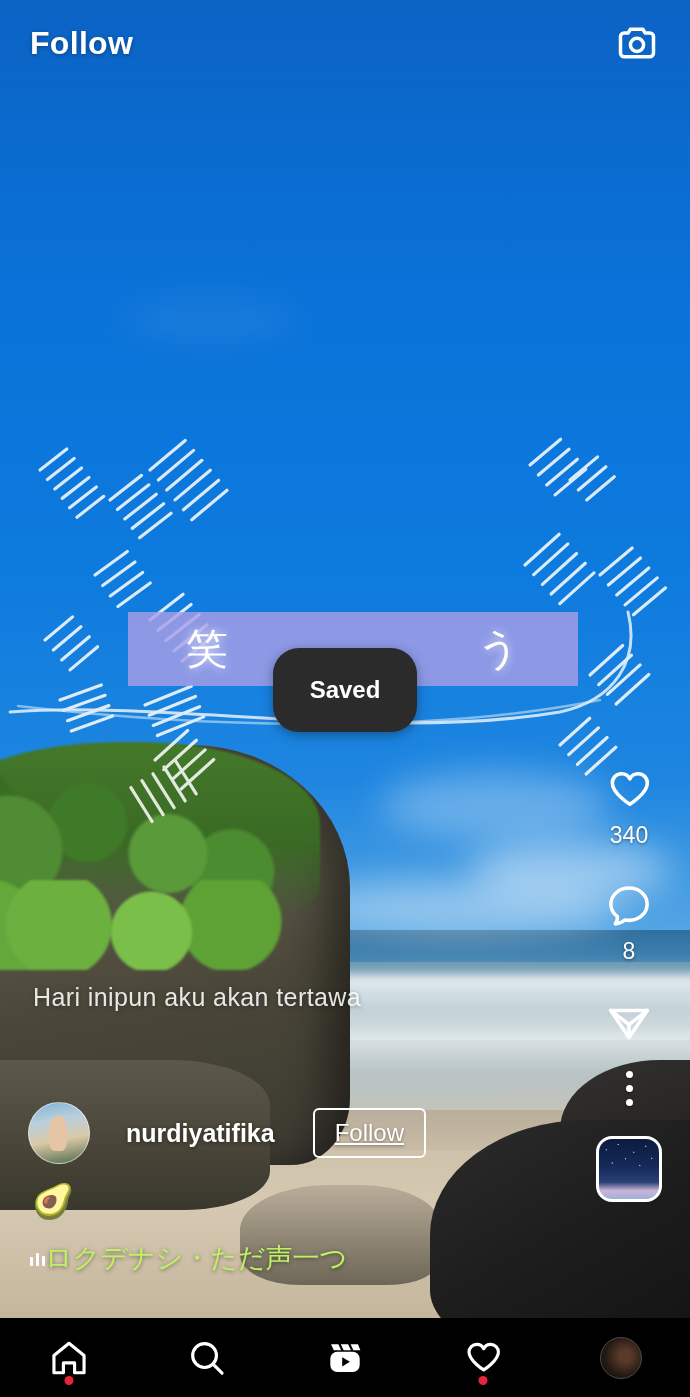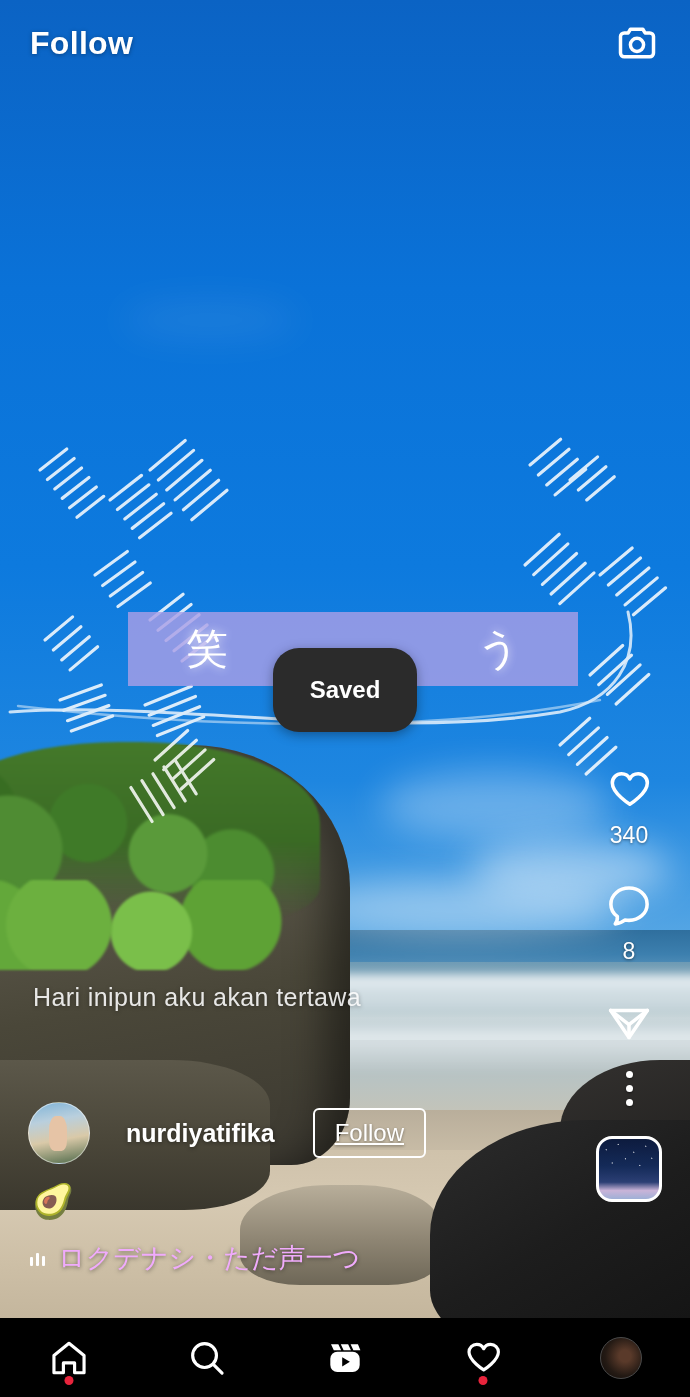--- a/index.html
+++ b/index.html
@@ -252,21 +252,21 @@
   .audio-row {
     position:absolute; left:30px; top:1240px;
     display:flex; align-items:center; z-index:25;
   }
   .audio-bars { display:flex; align-items:flex-end; gap:3px; height:15px; }
   .audio-bars i { width:3px; background:#fff; display:block; border-radius:1px; }
   .audio-bars i:nth-child(1){height:9px;}
   .audio-bars i:nth-child(2){height:13px;}
   .audio-bars i:nth-child(3){height:10px;}
   .audio-title {
-    color:#f0abfc; font-size:27px; margin-left:13px;
+    color:#bef264; font-size:27px; 
     text-shadow:0 1px 4px rgba(0,0,0,.5);
     font-family:Liberation Mono, monospace;
   }
 
   
   .nav {
     position:absolute; left:0; bottom:0; width:100%; height:79px;
     background:#000; display:flex; align-items:center;
     justify-content:space-around; z-index:50;
   }

